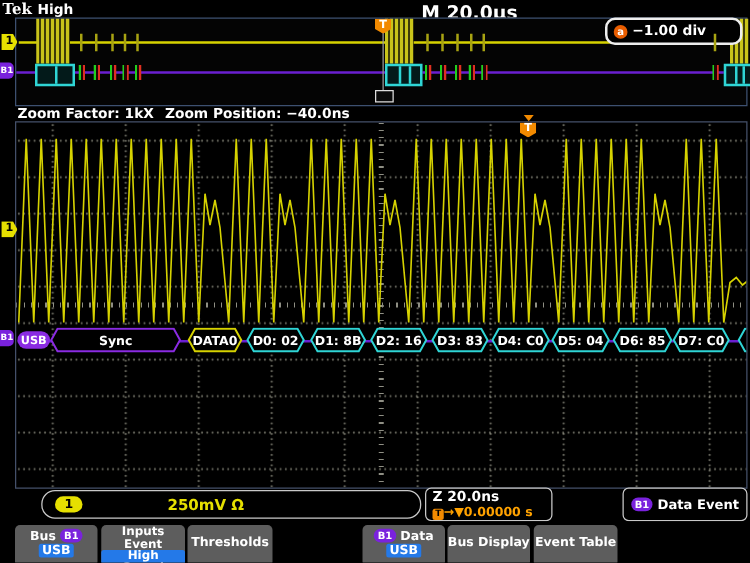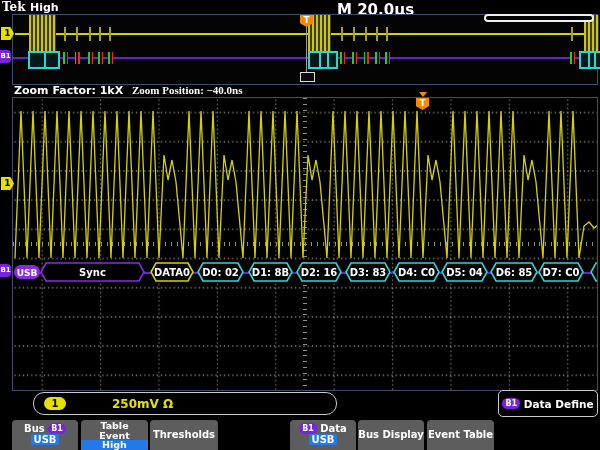--- a/index.html
+++ b/index.html
@@ -34,42 +34,42 @@
   .aknob{display:inline-block;width:11px;height:11px;border-radius:50%;background:#e85d00;color:#fff;font-size:8px;
          font-weight:bold;text-align:center;line-height:11px;vertical-align:0px;}
   
   .ch-arrow{position:absolute;left:1px;width:13px;height:13px;background:#e6e000;color:#000;font-weight:bold;font-size:9px;
             text-align:center;line-height:13px;clip-path:polygon(0 0,72% 0,100% 50%,72% 100%,0 100%);}
   .b1tag{position:absolute;left:0;width:11px;height:13px;background:#7a22dd;color:#fff;font-weight:bold;font-size:7px;
          text-align:center;line-height:13px;border-radius:0 4px 4px 0;}
   
   #zoombar{position:absolute;top:84px;left:14px;height:13px;color:#fff;font-weight:bold;font-size:11px;}
   #zoom-factor{position:absolute;left:0;top:0;white-space:nowrap;}
-  #zoom-position{position:absolute;left:118px;top:0;white-space:nowrap;font-family:Liberation Serif, serif;}
+  #zoom-position{position:absolute;left:118px;top:0;white-space:nowrap;}
   
   #main{position:absolute;left:12px;top:97px;width:584px;height:292px;border:1px solid #44506a;background:#000;}
   #grid{position:absolute;inset:0;
     background-image:
       radial-gradient(circle,rgba(205,205,185,.5) .6px,transparent 1.1px),
       radial-gradient(circle,rgba(205,205,185,.5) .6px,transparent 1.1px);
     background-size:58.4px 4.2px,4.2px 29.2px;}
   #cross-v{position:absolute;left:290px;top:0;bottom:0;width:4px;
     background:repeating-linear-gradient(to bottom,#8f8f84 0 1px,transparent 1px 5.85px);}
   #cross-h{position:absolute;top:144px;left:0;right:0;height:4px;
     background:repeating-linear-gradient(to right,#8f8f84 0 1px,transparent 1px 5.85px);}
   #wave-svg,#decode-svg{position:absolute;left:0;}
   #wave-svg{top:0;}
   #decode-svg{top:164px;}
   
   #status{position:absolute;top:390px;left:0;right:0;height:27px;}
   .sbox{position:absolute;border:1px solid #c9c9c9;background:#000;color:#fff;font-weight:bold;}
   #ch-readout{left:33px;top:2px;width:302px;height:21px;border-radius:11px;display:flex;align-items:center;}
   #ch-bubble{width:22px;height:13px;border-radius:7px;background:#e6e000;color:#000;font-size:10px;font-weight:bold;
              text-align:center;line-height:13px;margin-left:10px;}
-  #ch-scale{color:#e6e000;font-size:12px;margin-left:46px;white-space:nowrap;}
+  #ch-scale{color:#e6e000;font-size:12px;margin-left:68px;white-space:nowrap;}
   #zoom-readout{left:340px;top:0;width:90px;height:25px;border-radius:5px;padding:0 5px;font-size:11px;line-height:13px;}
   .trig-ico{display:inline-block;width:9px;height:9px;background:#f28a00;color:#000;border-radius:2px;font-size:7px;
             font-weight:bold;text-align:center;line-height:9px;}
   #delay-line{color:#ffa200;font-size:10px;}
   #acq-readout{left:434px;top:0;width:60px;height:25px;border-radius:5px;padding:0 4px;font-size:10.5px;line-height:13px;}
   #bus-readout{left:498px;top:0;width:98px;height:25px;border-radius:5px;display:flex;align-items:center;justify-content:center;font-size:10.5px;}
   
   #menu{position:absolute;top:417px;left:0;right:0;bottom:0;background:#000;}
   .mbtn{position:absolute;top:3px;height:33px;background:#5d5d5d;border-radius:4px;color:#fff;font-weight:bold;
         font-size:10px;text-align:center;line-height:11px;padding-top:3px;box-sizing:border-box;}
@@ -90,20 +90,22 @@
   <div id="ov-baseline"></div>
   <div class="burst" style="left: 16px; width: 27px;"></div>
     <div class="burst" style="left: 295px; width: 23px;"></div>
     <div class="burst" style="left: 571px; width: 15px;"></div>
     <div id="ov-busline"></div>
   <div id="ov-markers"></div>
   <div id="ov-trigline" style="left: 293px; top: 11px; height: 48px;"></div>
   <div id="ov-tflag" class="tflag abs" style="left: 287px; top: 0px;">T</div>
   <div id="ov-bracket" style="left: 287px; top: 57px;"></div>
   <div id="v-badge">
+    <div><span class="aknob">a</span>
+      <span>−1.00 div</span></div>
   </div>
 <div class="ovtick" style="left: 51px;"></div>
     <div class="ovmark" style="left: 50px;"></div>
     <div class="ovtick" style="left: 63px;"></div>
     <div class="ovmark" style="left: 62px;"></div>
     <div class="ovtick" style="left: 76px;"></div>
     <div class="ovmark" style="left: 75px;"></div>
     <div class="ovtick" style="left: 86px;"></div>
     <div class="ovmark" style="left: 85px;"></div>
     <div class="ovtick" style="left: 96px;"></div>
@@ -177,33 +179,39 @@
   <div class="tflag abs" style="left:403px;top:0;">T</div>
 </div>
 <div class="ch-arrow" style="top:177px;">1</div>
 <div class="b1tag" style="top:264px;">B1</div>
 
 <div id="status">
   <div id="ch-readout" class="sbox">
     <span id="ch-bubble">1</span>
     <span id="ch-scale">250mV Ω</span>
   </div>
+  <div id="zoom-readout" class="sbox">
+    <div>Z 20.0ns</div>
+    <div id="delay-line">
+      <span class="trig-ico">T</span><span>→▼</span><span>0.00000 s</span>
+    </div>
+  </div>
   <div id="bus-readout" class="sbox">
-    <span class="b1badge">B1</span>&nbsp;<span>Data Define</span>
+    <span class="b1badge">B1</span>&nbsp;<span>Data Event</span>
   </div>
 </div>
 
 <div id="menu">
   <div class="mbtn" style="left:12px;width:66px;">
     <div><span>Bus</span>
       <span class="b1badge">B1</span></div>
     <div><span class="hl">USB</span></div>
   </div>
   <div class="mbtn m3" style="left:81px;width:67px;">
-    <div>Table</div>
+    <div>Inputs</div>
     <div>Event</div>
     <div><span class="hl">High Speed</span></div>
   </div>
   <div class="mbtn" style="left:150px;width:68px;">
     <div class="one-line">Thresholds</div>
   </div>
   <div class="mbtn" style="left:290px;width:66px;">
     <div><span class="b1badge">B1</span>
       <span>Data</span></div>
     <div><span class="hl">USB</span></div>

